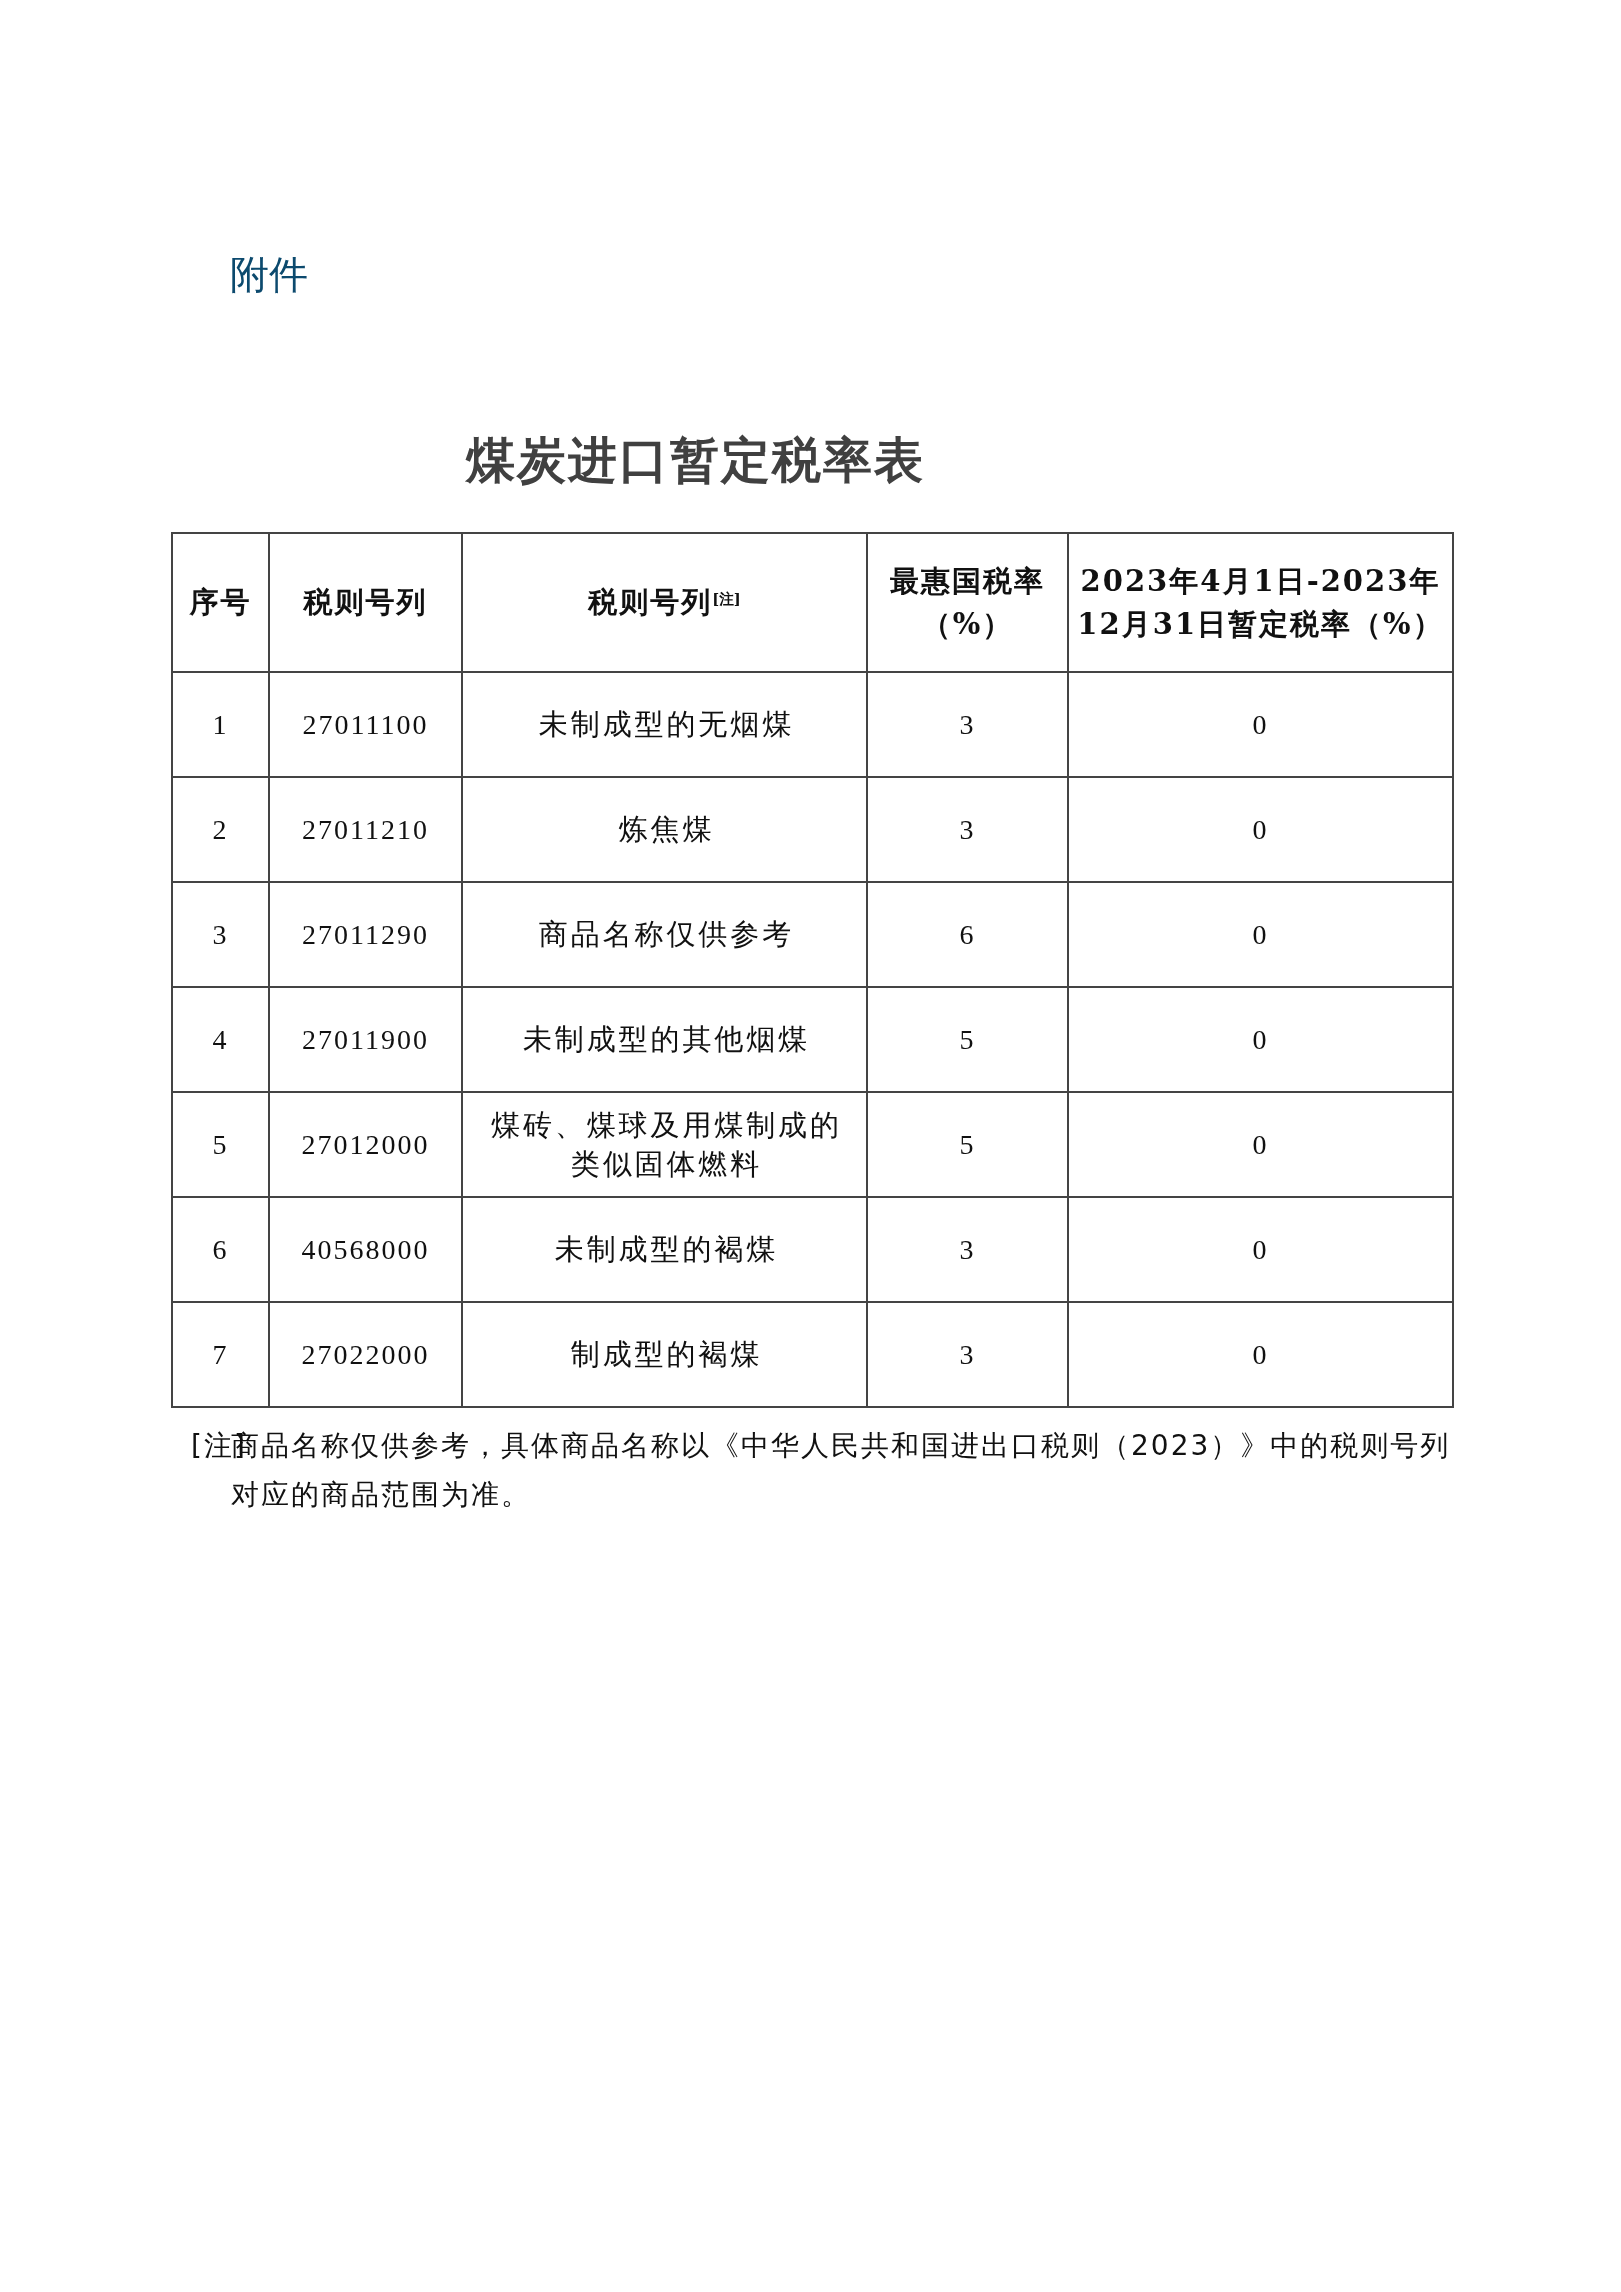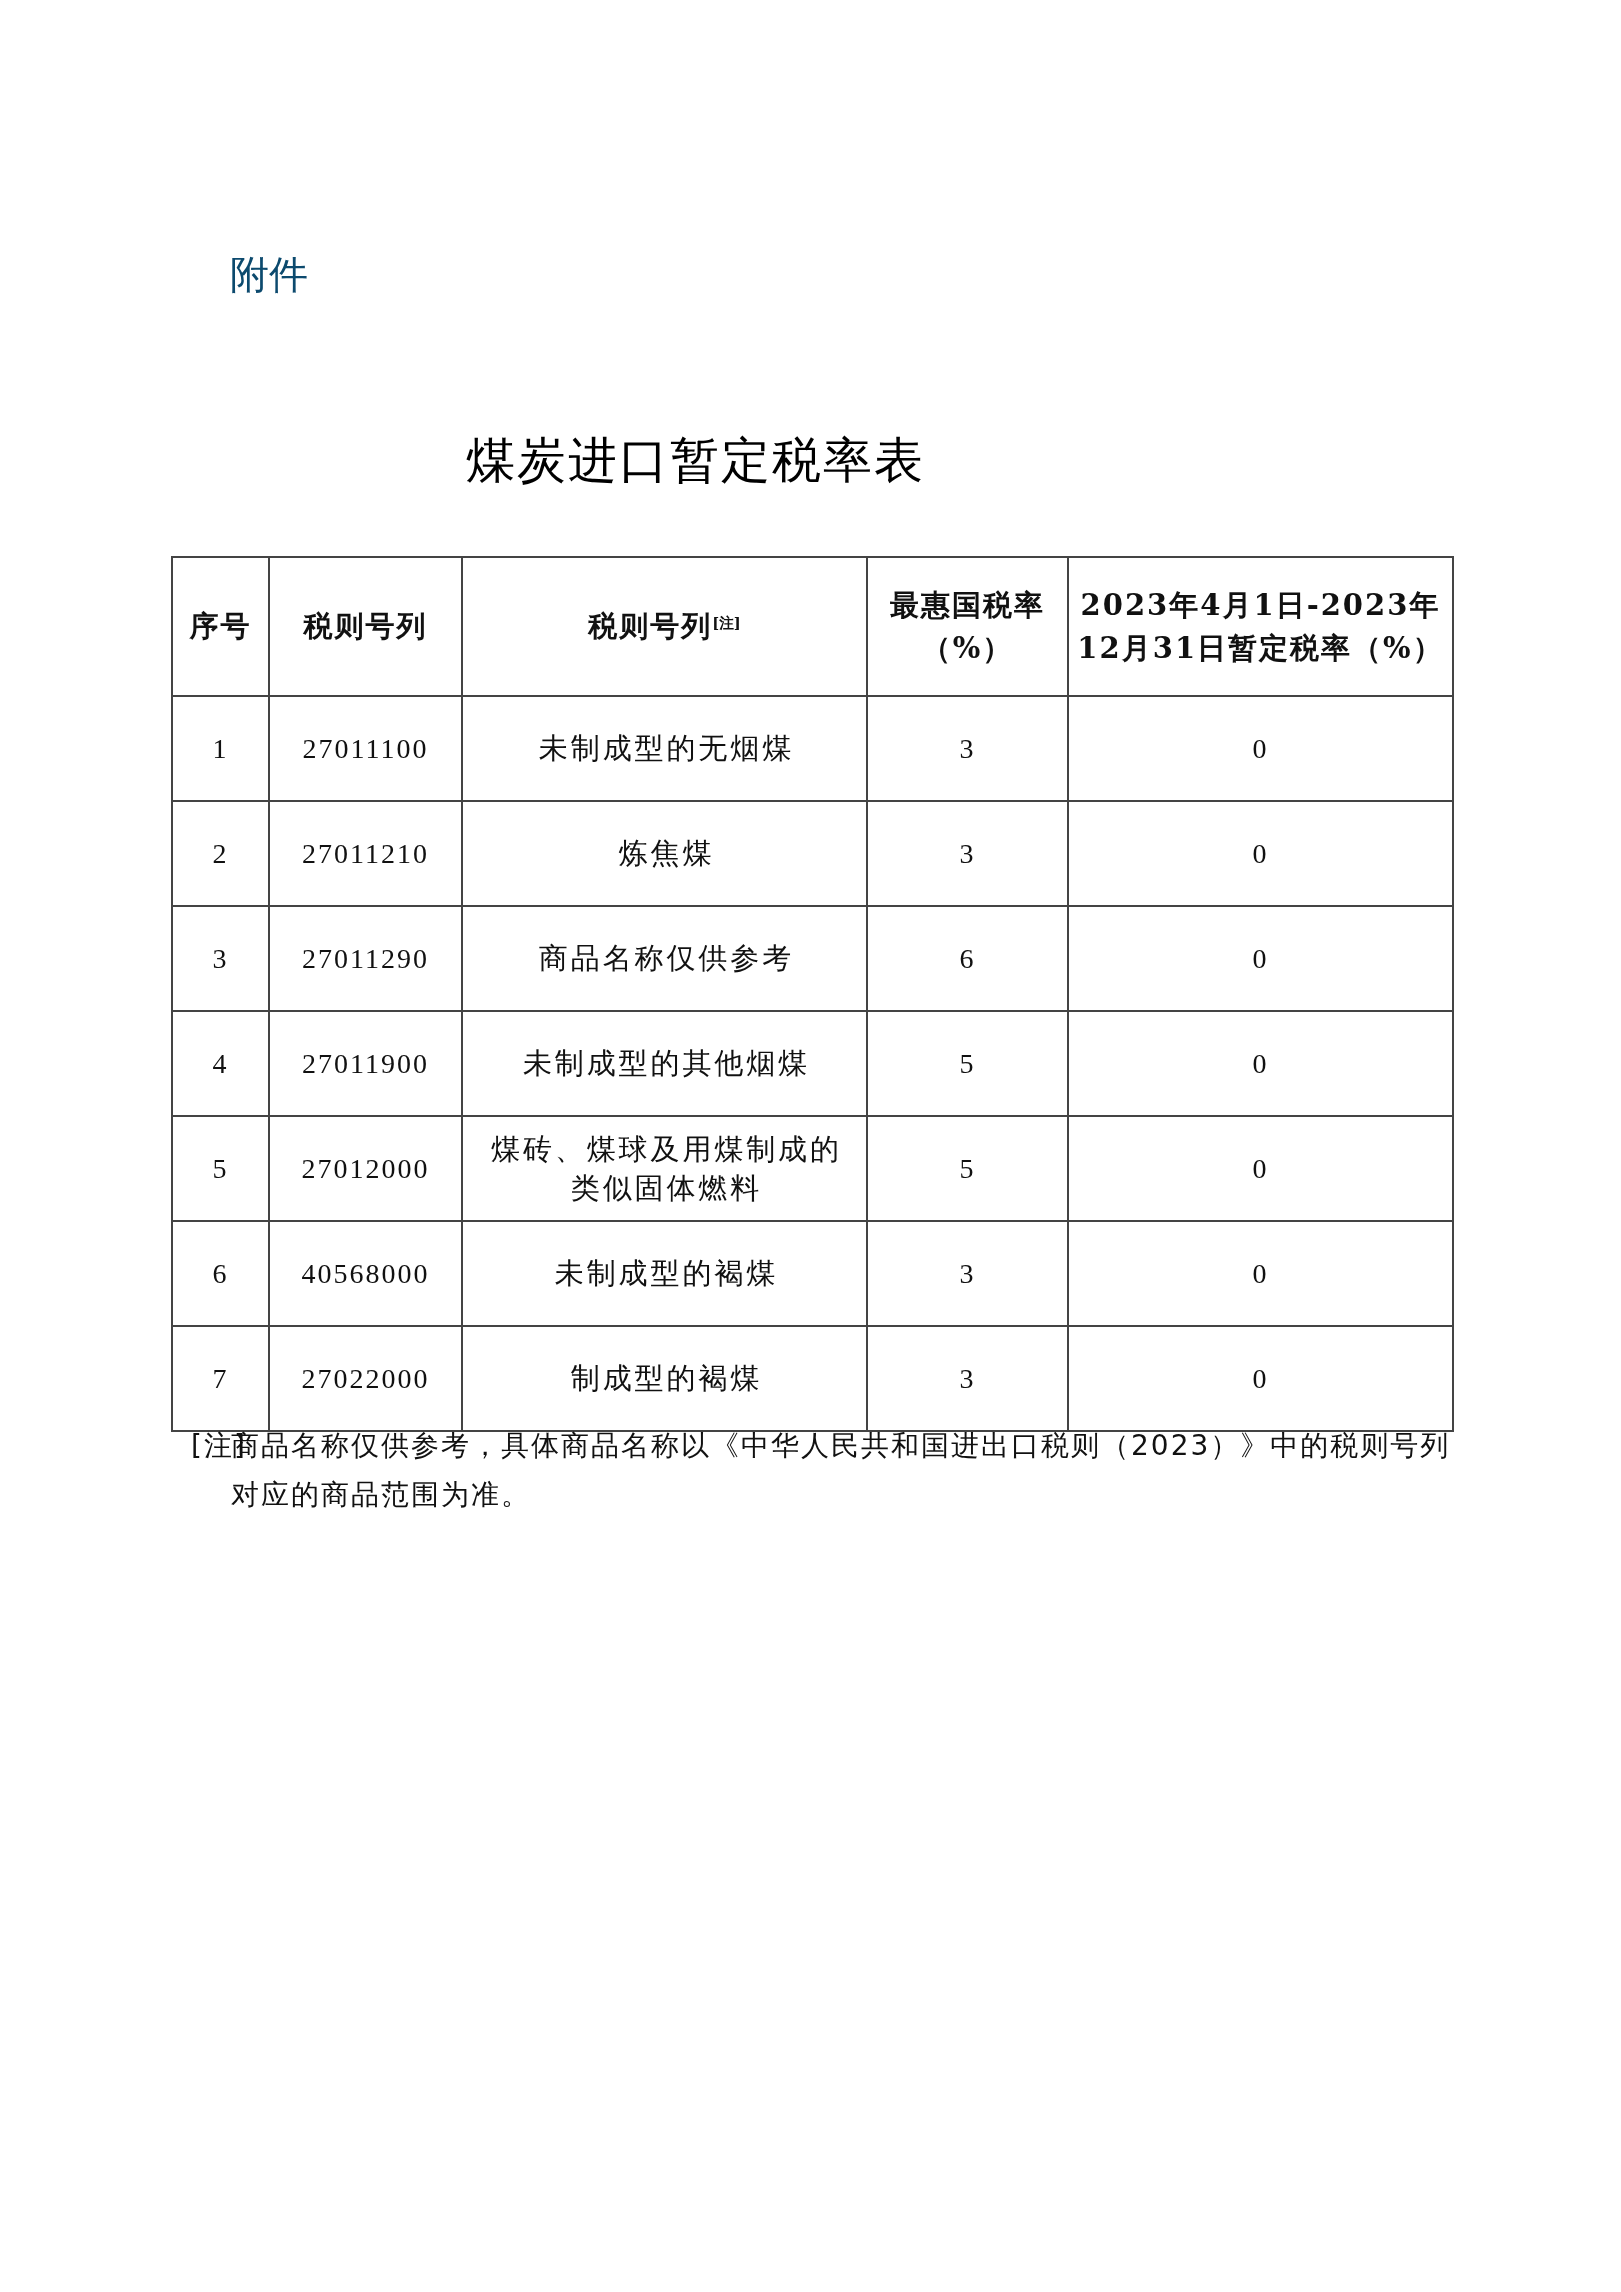--- a/index.html
+++ b/index.html
@@ -24,34 +24,33 @@
       line-height: 47px;
       color: #0c4a6e;
     }
     .doc-title {
       position: absolute;
       left: 0;
       width: 1391px;
       top: 431px;
       text-align: center;
       font-family: "DejaVu Serif", "Liberation Serif", serif;
-      font-weight: normal;
+      font-weight: bold;
       font-size: 49px;
       line-height: 59px;
       letter-spacing: 2px;
-      color: #000000;
+      color: #404040;
     }
     table.rate-table {
       position: absolute;
       left: 171px;
       top: 532px;
       border-collapse: collapse;
       table-layout: fixed;
       width: 1281px;
-      margin-top: 24px;
     }
     table.rate-table td, table.rate-table th {
       border: 2px solid #444444;
       text-align: center;
       vertical-align: middle;
       padding: 0;
       font-size: 28px;
       color: #111;
     }
     table.rate-table th {

